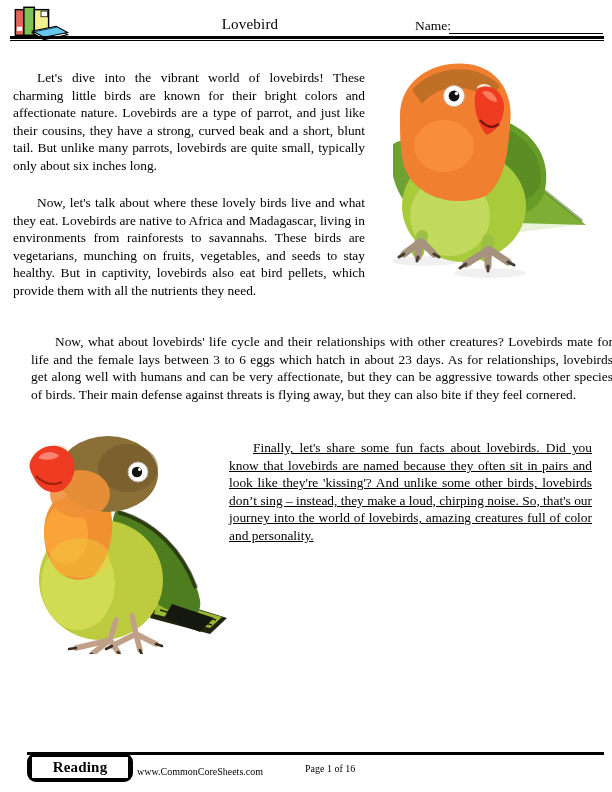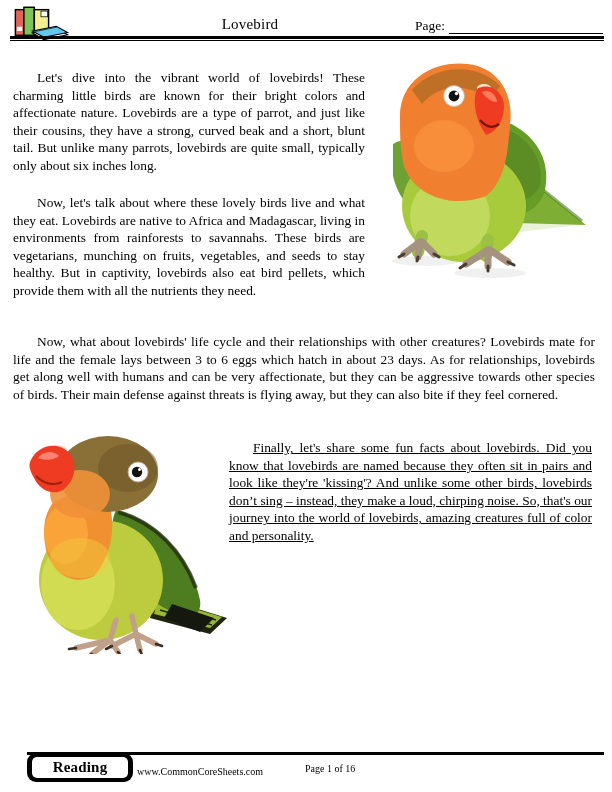--- a/index.html
+++ b/index.html
@@ -14,42 +14,42 @@
   .name-label{position:absolute;left:415px;top:18px;font-size:13.5px;}
   .name-line{position:absolute;left:449px;top:19px;width:154px;height:14px;
     border-bottom:1.4px solid #000;}
   .hrule-top{position:absolute;left:10px;right:8px;top:36px;height:6px;
     background:linear-gradient(#000 0 3px,transparent 3px 4.5px,#000 4.5px 5.5px,transparent 5.5px);}
   
   .para{position:absolute;font-size:13.4px;line-height:17.5px;text-align:justify;
     text-indent:24px;}
   .p1{left:13px;top:56px;width:352px;}
   .p2{left:13px;top:181px;width:352px;}
-  .p3{left:13px;top:320px;width:582px;}
+  .p3{left:31px;top:320px;width:582px;}
   .p4{left:229px;top:426px;width:363px;text-decoration:underline;}
   
   .bird-top{position:absolute;left:392px;top:58px;width:214px;height:222px;}
   .bird-bottom{position:absolute;left:16px;top:428px;width:214px;height:226px;}
   
   .c-orange{fill:var(--bird-orange);}
   .c-beak{fill:var(--bird-beak-red);}
   .c-wing1{fill:var(--bird-wing-green);}
   .c-belly1{fill:var(--bird-belly-green);}
   .c-olive{fill:var(--bird2-head-olive);}
   .c-wing2{fill:var(--bird2-wing-green);}
   .c-belly2{fill:var(--bird2-belly-green);}
   .c-bookred{fill:var(--book-red);}
   .c-bookgreen{fill:var(--book-green);}
   .c-bookyellow{fill:var(--book-yellow);}
   .c-bookblue{fill:var(--book-blue);}
   
   .hrule-bottom{position:absolute;left:27px;right:8px;top:752px;height:3px;background:#000;}
   .reading-badge{position:absolute;left:27px;top:753px;width:106px;height:29px;
     background:#000;border-radius:9px;display:flex;align-items:center;justify-content:center;}
-  .reading-badge .inner{width:96px;height:21px;background:#fff;border-radius:5px;
+  .reading-badge .inner{width:96px;height:21px;background:#fff;border-radius:0;
     display:flex;align-items:center;justify-content:center;}
   .reading-badge .label{font-weight:bold;font-size:15px;letter-spacing:.2px;}
   .website{position:absolute;left:137px;top:766px;font-size:10px;}
   .page-info{position:absolute;left:305px;top:763px;font-size:10px;}
 </style>
 </head>
 <body>
 
 <div class="page">
 
@@ -57,21 +57,21 @@
     <rect x="2" y="7" width="9" height="27" class="c-bookred" stroke="#000" stroke-width="1.5"></rect>
     <rect x="3.6" y="25" width="5.6" height="4.5" fill="#fff"></rect>
     <rect x="11" y="4.5" width="11" height="29.5" class="c-bookgreen" stroke="#000" stroke-width="1.5"></rect>
     <rect x="22" y="7" width="15" height="27" class="c-bookyellow" stroke="#000" stroke-width="1.5"></rect>
     <rect x="29" y="8.5" width="7" height="6" fill="#fff" stroke="#000" stroke-width="0.8"></rect>
     <path d="M20,31.5 L45,26.5 L57,33.5 L32,38.5 Z" fill="#fff" stroke="#000" stroke-width="1.2"></path>
     <path d="M20,29.5 L45,24.5 L57,31 L32,36 Z" class="c-bookblue" stroke="#000" stroke-width="1.2"></path>
     <path d="M23,30 L45.5,25.5" stroke="#000" stroke-width="0.7" fill="none"></path>
   </svg>
   <div class="page-title">Lovebird</div>
-  <span class="name-label">Page:</span>
+  <span class="name-label">Name:</span>
   <span class="name-line"></span>
   <div class="hrule-top"></div>
 
   <p class="para p1">Let's dive into the vibrant world of lovebirds! These charming little birds are known for their bright colors and affectionate nature. Lovebirds are a type of parrot, and just like their cousins, they have a strong, curved beak and a short, blunt tail. But unlike many parrots, lovebirds are quite small, typically only about six inches long.</p>
   <p class="para p2">Now, let's talk about where these lovely birds live and what they eat. Lovebirds are native to Africa and Madagascar, living in environments from rainforests to savannahs. These birds are vegetarians, munching on fruits, vegetables, and seeds to stay healthy. But in captivity, lovebirds also eat bird pellets, which provide them with all the nutrients they need.</p>
   <p class="para p3">Now, what about lovebirds' life cycle and their relationships with other creatures? Lovebirds mate for life and the female lays between 3 to 6 eggs which hatch in about 23 days. As for relationships, lovebirds get along well with humans and can be very affectionate, but they can be aggressive towards other species of birds. Their main defense against threats is flying away, but they can also bite if they feel cornered.</p>
   <p class="para p4">Finally, let's share some fun facts about lovebirds. Did you know that lovebirds are named because they often sit in pairs and look like they're 'kissing'? And unlike some other birds, lovebirds don’t sing – instead, they make a loud, chirping noise. So, that's our journey into the world of lovebirds, amazing creatures full of color and personality.</p>
 
   <svg class="bird-top" viewBox="0 0 214 222">
 

